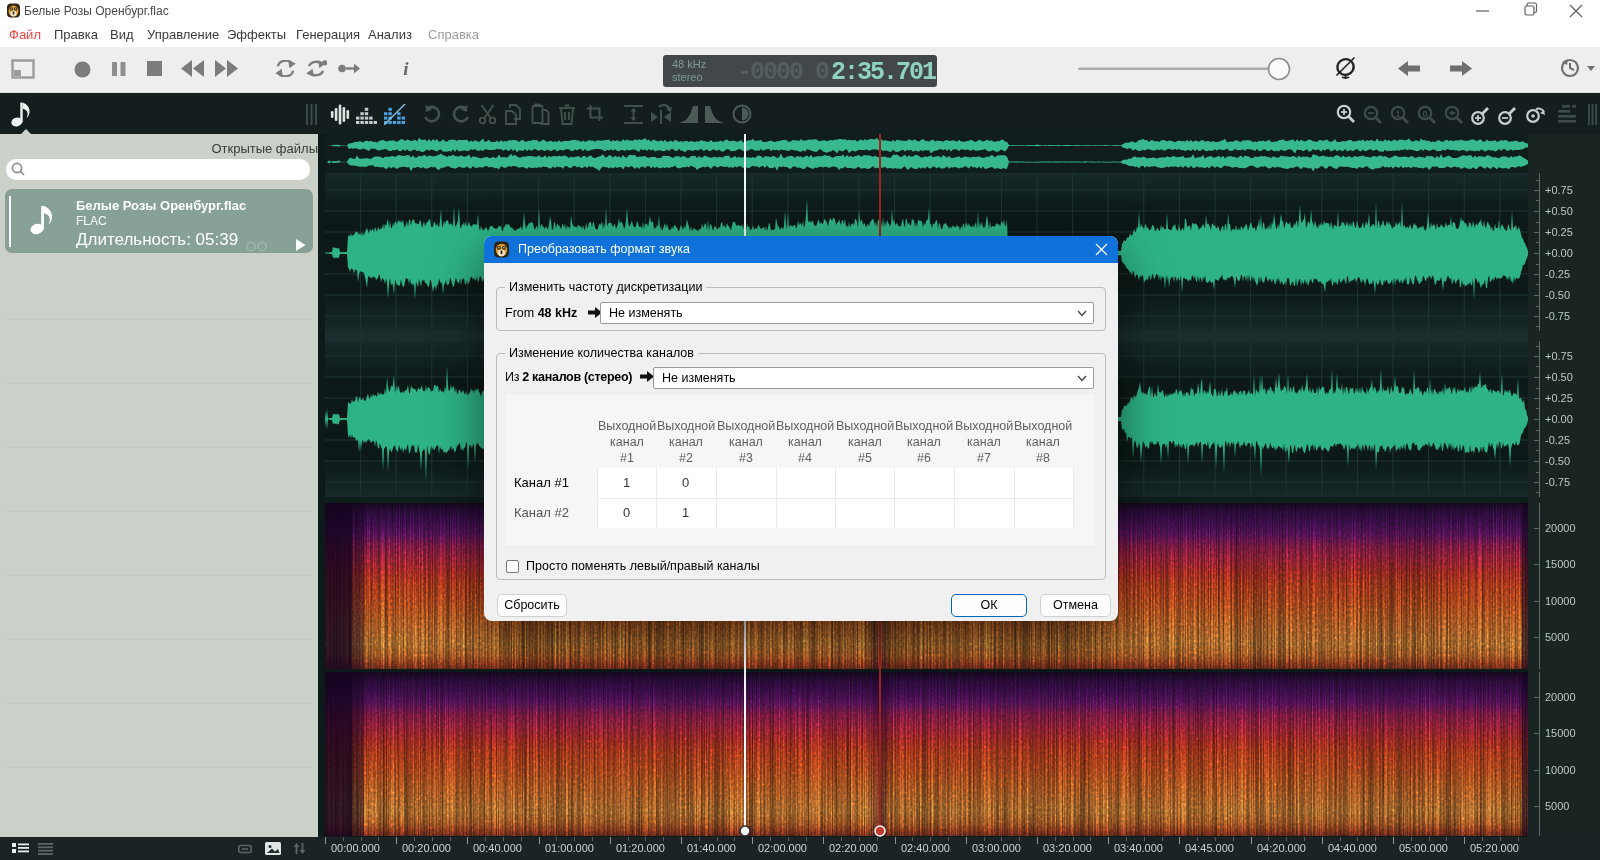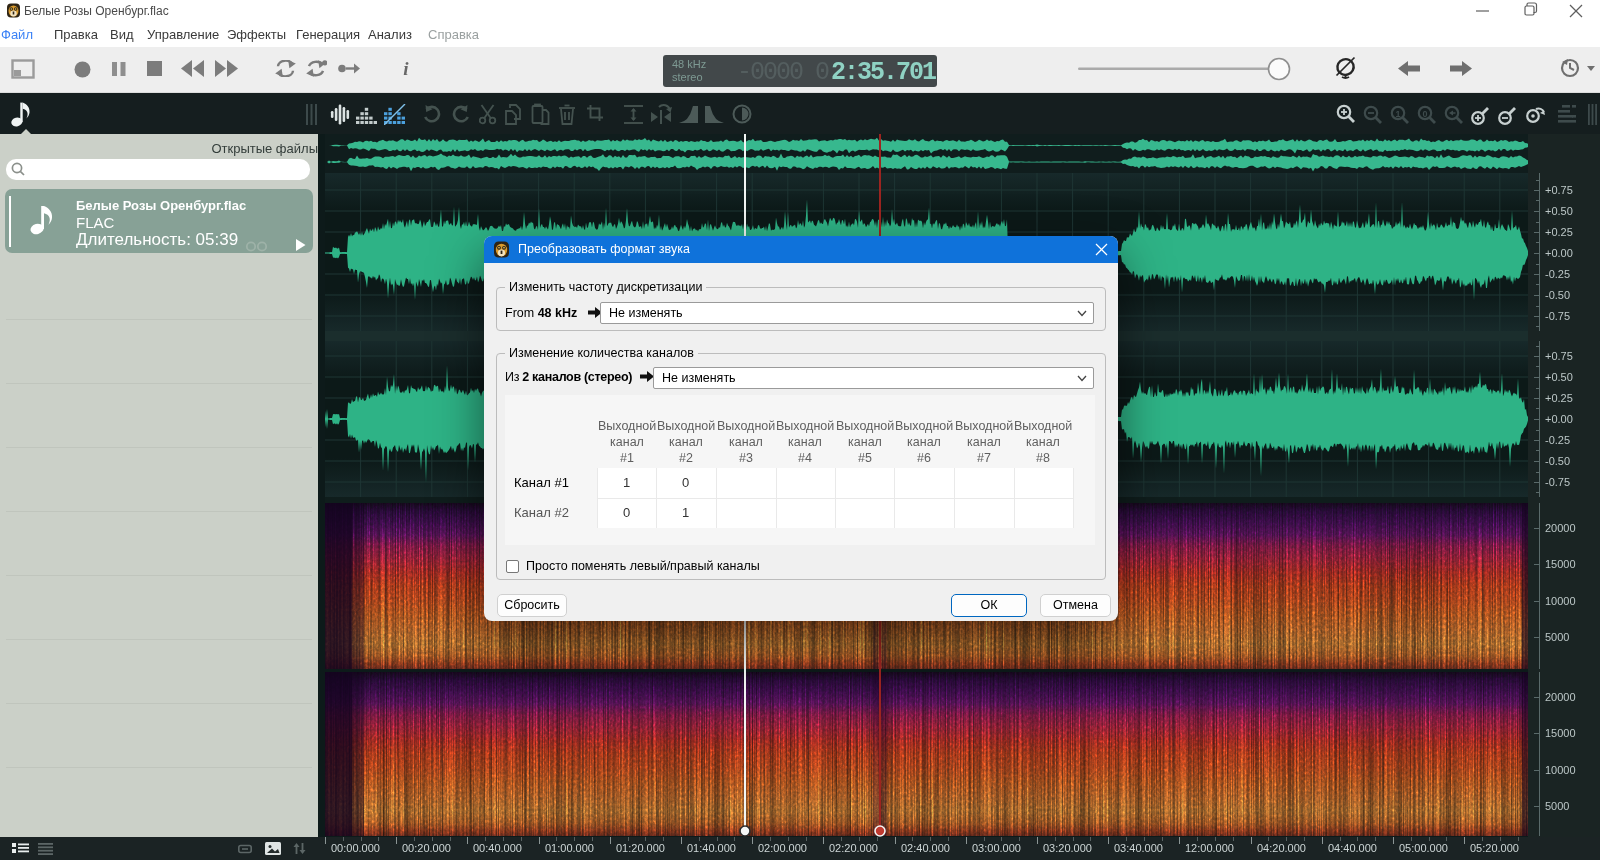--- a/index.html
+++ b/index.html
@@ -9,21 +9,21 @@
 #menubar{left:0;top:22px;width:1600px;height:25px;background:#fff}
 #menubar span{position:absolute;top:5px;font-size:13px;color:#3a3a3a}
 #toolbar{left:0;top:47px;width:1600px;height:46px;background:#eeeeee;border-bottom:1px solid #dcdcdc}
 #darkbar{left:0;top:93px;width:1600px;height:41px;background:#151e1f}
 #sidebar{left:0;top:134px;width:318px;height:703px;background:#cbd0c8}
 #sidehead{position:absolute;left:0;top:7px;width:318px;text-align:right;font-size:13px;color:#333d3a}
 #search{position:absolute;left:6px;top:25px;width:304px;height:21px;background:#fff;border-radius:10px}
 #fcard{position:absolute;left:5px;top:55px;width:308px;height:64px;background:#87a196;border-radius:7px;color:#fff}
 #fcard .bar{position:absolute;left:4px;top:7px;width:2px;height:51px;background:#fff}
 #fcard .t1{position:absolute;left:71px;top:9px;font-size:13px;font-weight:bold}
-#fcard .t2{position:absolute;left:71px;top:25px;font-size:15px}
+#fcard .t2{position:absolute;left:71px;top:25px;font-size:12px}
 #fcard .t3{position:absolute;left:71px;top:41px;font-size:17px}
 .srow{position:absolute;left:6px;width:306px;height:1px;background:#c0c5bd}
 #bottombar{left:0;top:837px;width:1600px;height:23px;background:#1b2324}
 #ruler{position:absolute;left:325px;top:0;width:1211px;height:23px}
 #ruler .lab{position:absolute;top:5px;font-size:11px;color:#cdd6d6}
 #ruler .tick{position:absolute;top:0;width:1px;height:7px;background:#8b9595}
 #ruler .mtick{position:absolute;top:0;width:1px;height:4px;background:#566060}
 #ovw{left:325px;top:134px;width:1211px;height:39px;background:#101d1d}
 #wave1{left:325px;top:173px;width:1211px;height:158px;background:linear-gradient(to bottom,#17292a 0%,#0c1918 25%,#0c1918 75%,#17292a 100%)}
 #wave2{left:325px;top:341px;width:1211px;height:156px;background:linear-gradient(to bottom,#17292a 0%,#0c1918 25%,#0c1918 75%,#17292a 100%)}
@@ -53,21 +53,21 @@
         <ellipse cx="7.5" cy="10.5" rx="3.2" ry="3" fill="#f3e3c0"></ellipse>
         <circle cx="5.3" cy="6" r="1.7" fill="#2e2415"></circle>
         <circle cx="9.7" cy="6" r="1.7" fill="#2e2415"></circle>
         <circle cx="5.3" cy="6" r="0.7" fill="#f5d77a"></circle>
         <circle cx="9.7" cy="6" r="0.7" fill="#f5d77a"></circle>
         <rect x="6.7" y="8.5" width="1.6" height="3" fill="#2e2415"></rect>
       </svg>
       <div class="t">Белые Розы Оренбург.flac</div>
     </div>
 <div id="menubar" class="abs">
-      <span style="left:1px;color:#3b82f6">Файл</span>
+      <span style="left:9px;color:#ef4444">Файл</span>
       <span style="left:54px;color:#3a3a3a">Правка</span>
       <span style="left:110px;color:#3a3a3a">Вид</span>
       <span style="left:147px;color:#3a3a3a">Управление</span>
       <span style="left:227px;color:#3a3a3a">Эффекты</span>
       <span style="left:296px;color:#3a3a3a">Генерация</span>
       <span style="left:368px;color:#3a3a3a">Анализ</span>
       <span style="left:428px;color:#9aa0a0">Справка</span>
     </div>
 <div id="toolbar" class="abs"></div>
 <svg class="abs" style="left:11px;top:58px" width="24" height="22" viewBox="0 0 24 22">
@@ -143,21 +143,21 @@
       <g stroke="#5f5f5f" stroke-width="1.2" fill="none">
         <line x1="6" y1="9" x2="19" y2="9"></line>
         <rect x="55" y="4" width="9" height="9" rx="1.5"></rect>
         <path d="M57,4 v-1.5 a1.5,1.5 0 0 1 1.5,-1.5 h6 a2,2 0 0 1 2,2 v6 a1.5,1.5 0 0 1 -1.5,1.5 h-1.5"></path>
         <line x1="100" y1="3" x2="112" y2="15"></line>
         <line x1="112" y1="3" x2="100" y2="15"></line>
       </g>
     </svg>
 <div class="abs" style="left:663px;top:55px;width:274px;height:32px;background:#42484a;border-radius:3px">
 <div class="abs" style="left:9px;top:3px;font-size:11px;line-height:13px;color:#7e9a93">48 kHz<br>stereo</div>
-<div class="abs" style="left:74px;top:3px;font-size:25px;font-family:'Liberation Mono',monospace;font-weight:normal;color:#545e5f;letter-spacing:-2px">-0000&nbsp;0</div>
+<div class="abs" style="left:74px;top:3px;font-size:25px;font-family:'Liberation Mono',monospace;font-weight:bold;color:#545e5f;letter-spacing:-2px">-0000&nbsp;0</div>
 <div class="abs" style="left:168px;top:3px;font-size:25px;font-family:'Liberation Mono',monospace;font-weight:bold;color:#8fd2c3;letter-spacing:-2px">2:35.701</div>
 </div>
 <div id="darkbar" class="abs"></div>
 <svg class="abs" style="left:10px;top:100px" width="22" height="28" viewBox="0 0 22 28">
       <ellipse cx="6.8" cy="22" rx="5.6" ry="4.3" transform="rotate(-14 6.8 22)" fill="#f0f4f4"></ellipse>
       <rect x="10.3" y="2.6" width="2.4" height="19.5" fill="#f0f4f4"></rect>
       <path d="M12.7,2.6 C16.8,4.3 20.0,7.6 19.5,12.6 C19.3,14.8 18.2,16.9 16.4,18.4 C18.9,13.7 17.5,9.9 12.7,8.7 Z" fill="#f0f4f4"></path>
     </svg>
     <svg class="abs" style="left:306px;top:104px" width="12" height="21" viewBox="0 0 12 21">
       <g fill="#3d4a4b">
@@ -653,21 +653,21 @@
         <div class="lab" style="left:718px">03:20.000</div>
         <div class="mtick" style="left:730px"></div>
         <div class="mtick" style="left:748px"></div>
         <div class="mtick" style="left:765px"></div>
         <div class="tick" style="left:783px"></div>
         <div class="lab" style="left:789px">03:40.000</div>
         <div class="mtick" style="left:801px"></div>
         <div class="mtick" style="left:819px"></div>
         <div class="mtick" style="left:837px"></div>
         <div class="tick" style="left:854px"></div>
-        <div class="lab" style="left:860px">12:00.000</div>
+        <div class="lab" style="left:860px">04:45.000</div>
         <div class="mtick" style="left:872px"></div>
         <div class="mtick" style="left:890px"></div>
         <div class="mtick" style="left:908px"></div>
         <div class="tick" style="left:926px"></div>
         <div class="lab" style="left:932px">04:20.000</div>
         <div class="mtick" style="left:943px"></div>
         <div class="mtick" style="left:961px"></div>
         <div class="mtick" style="left:979px"></div>
         <div class="tick" style="left:997px"></div>
         <div class="lab" style="left:1003px">04:40.000</div>

